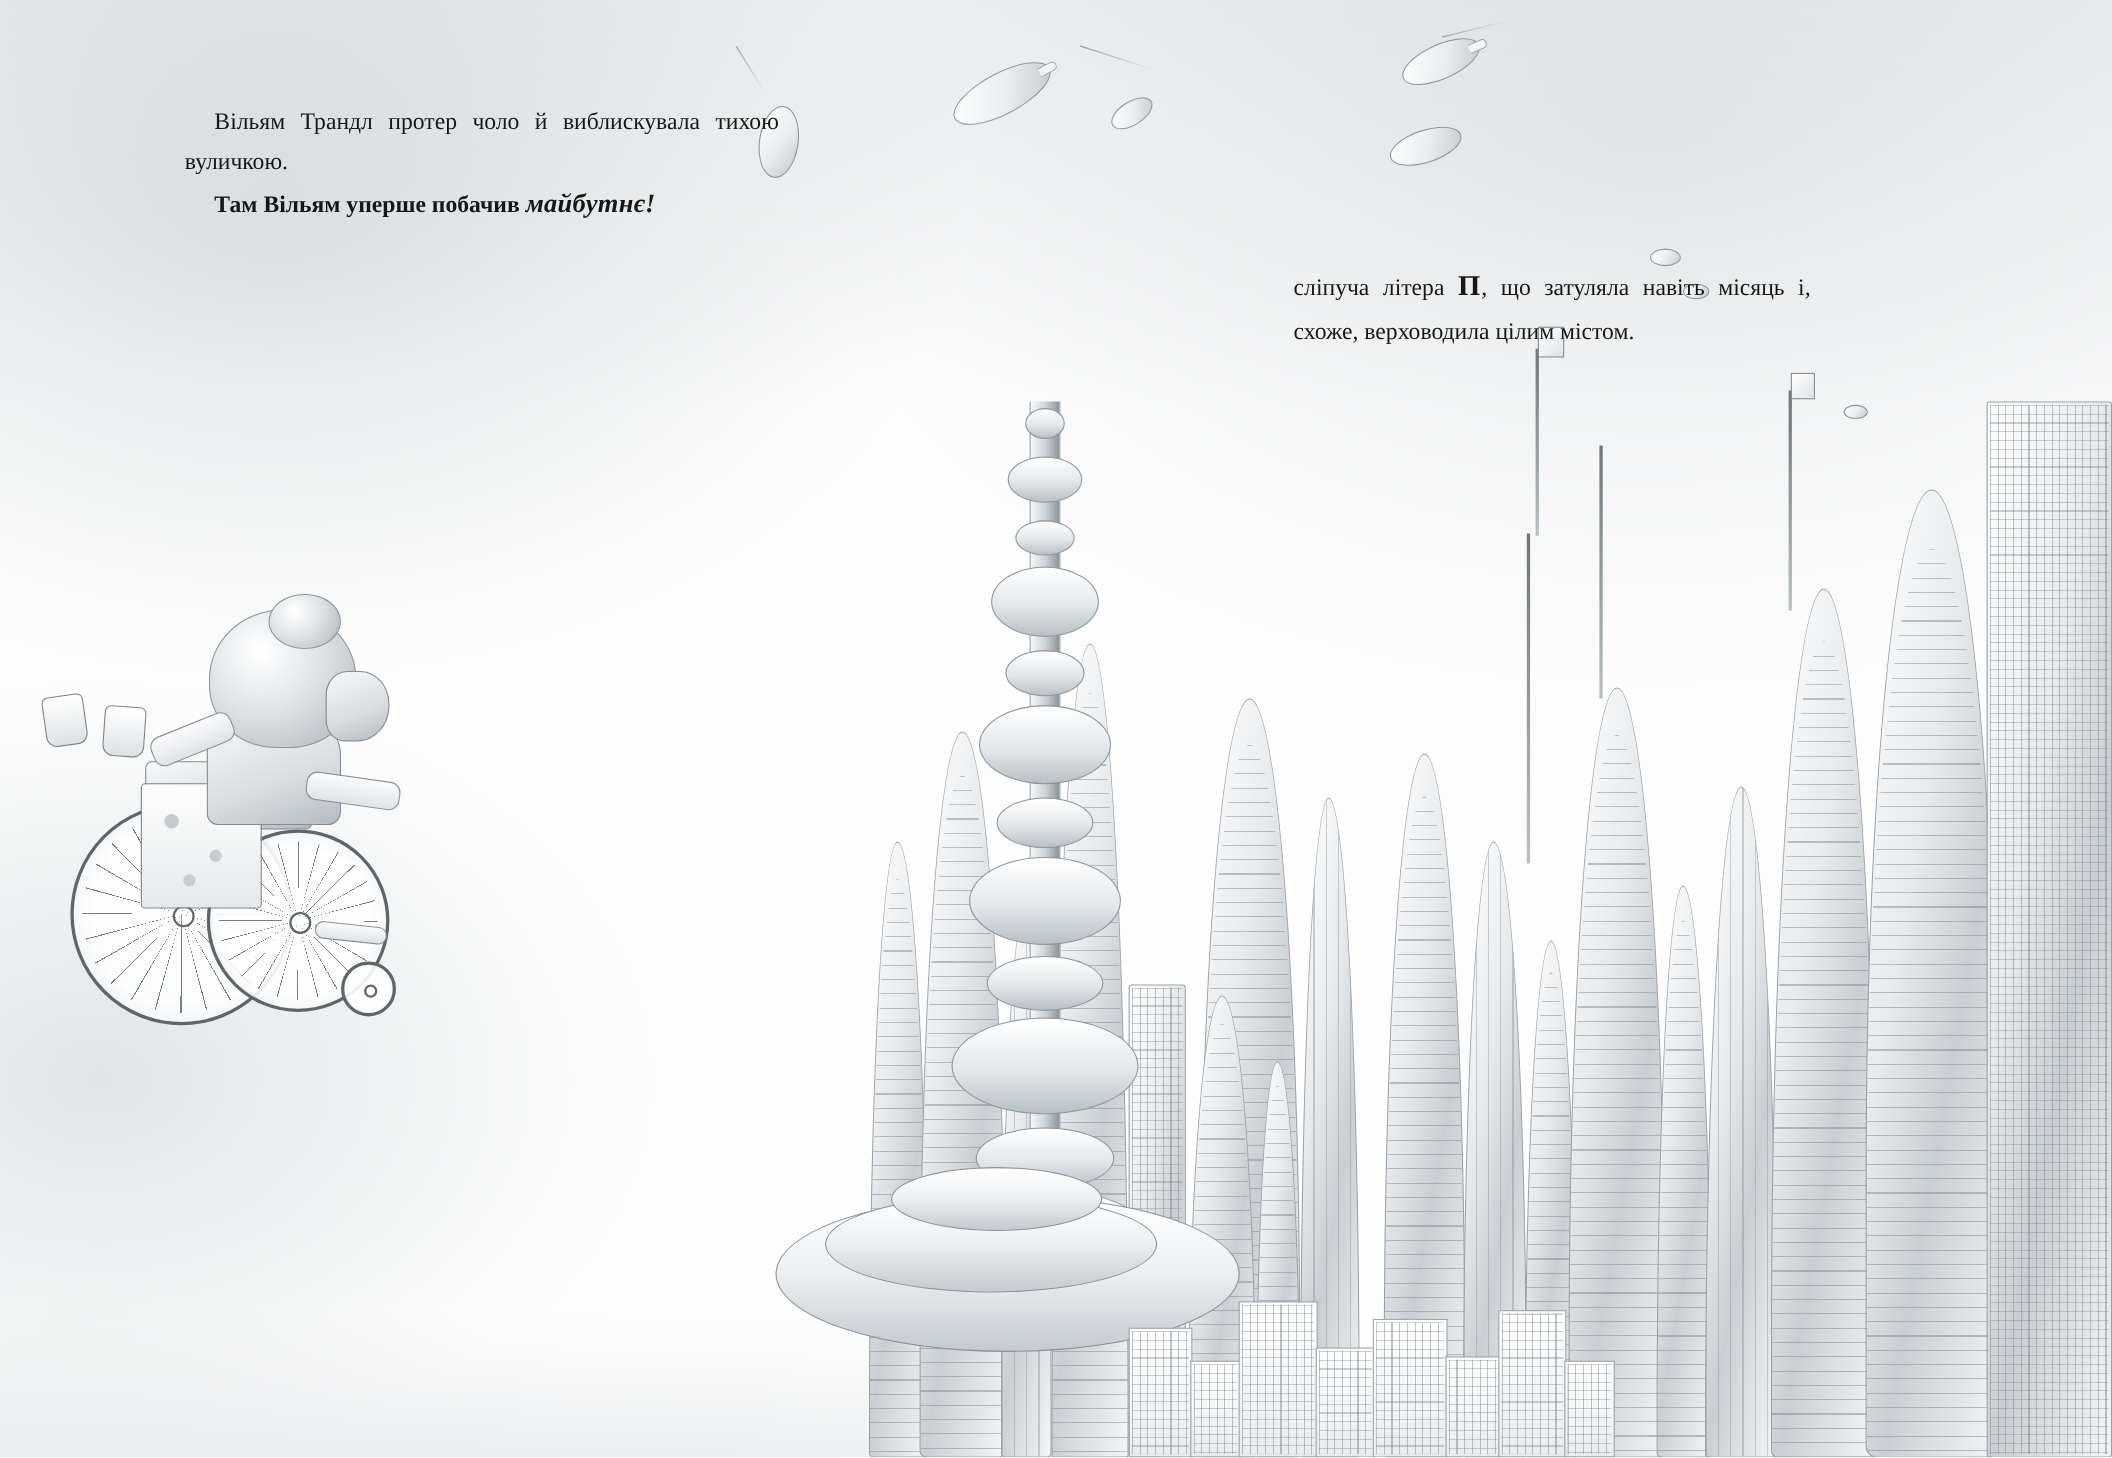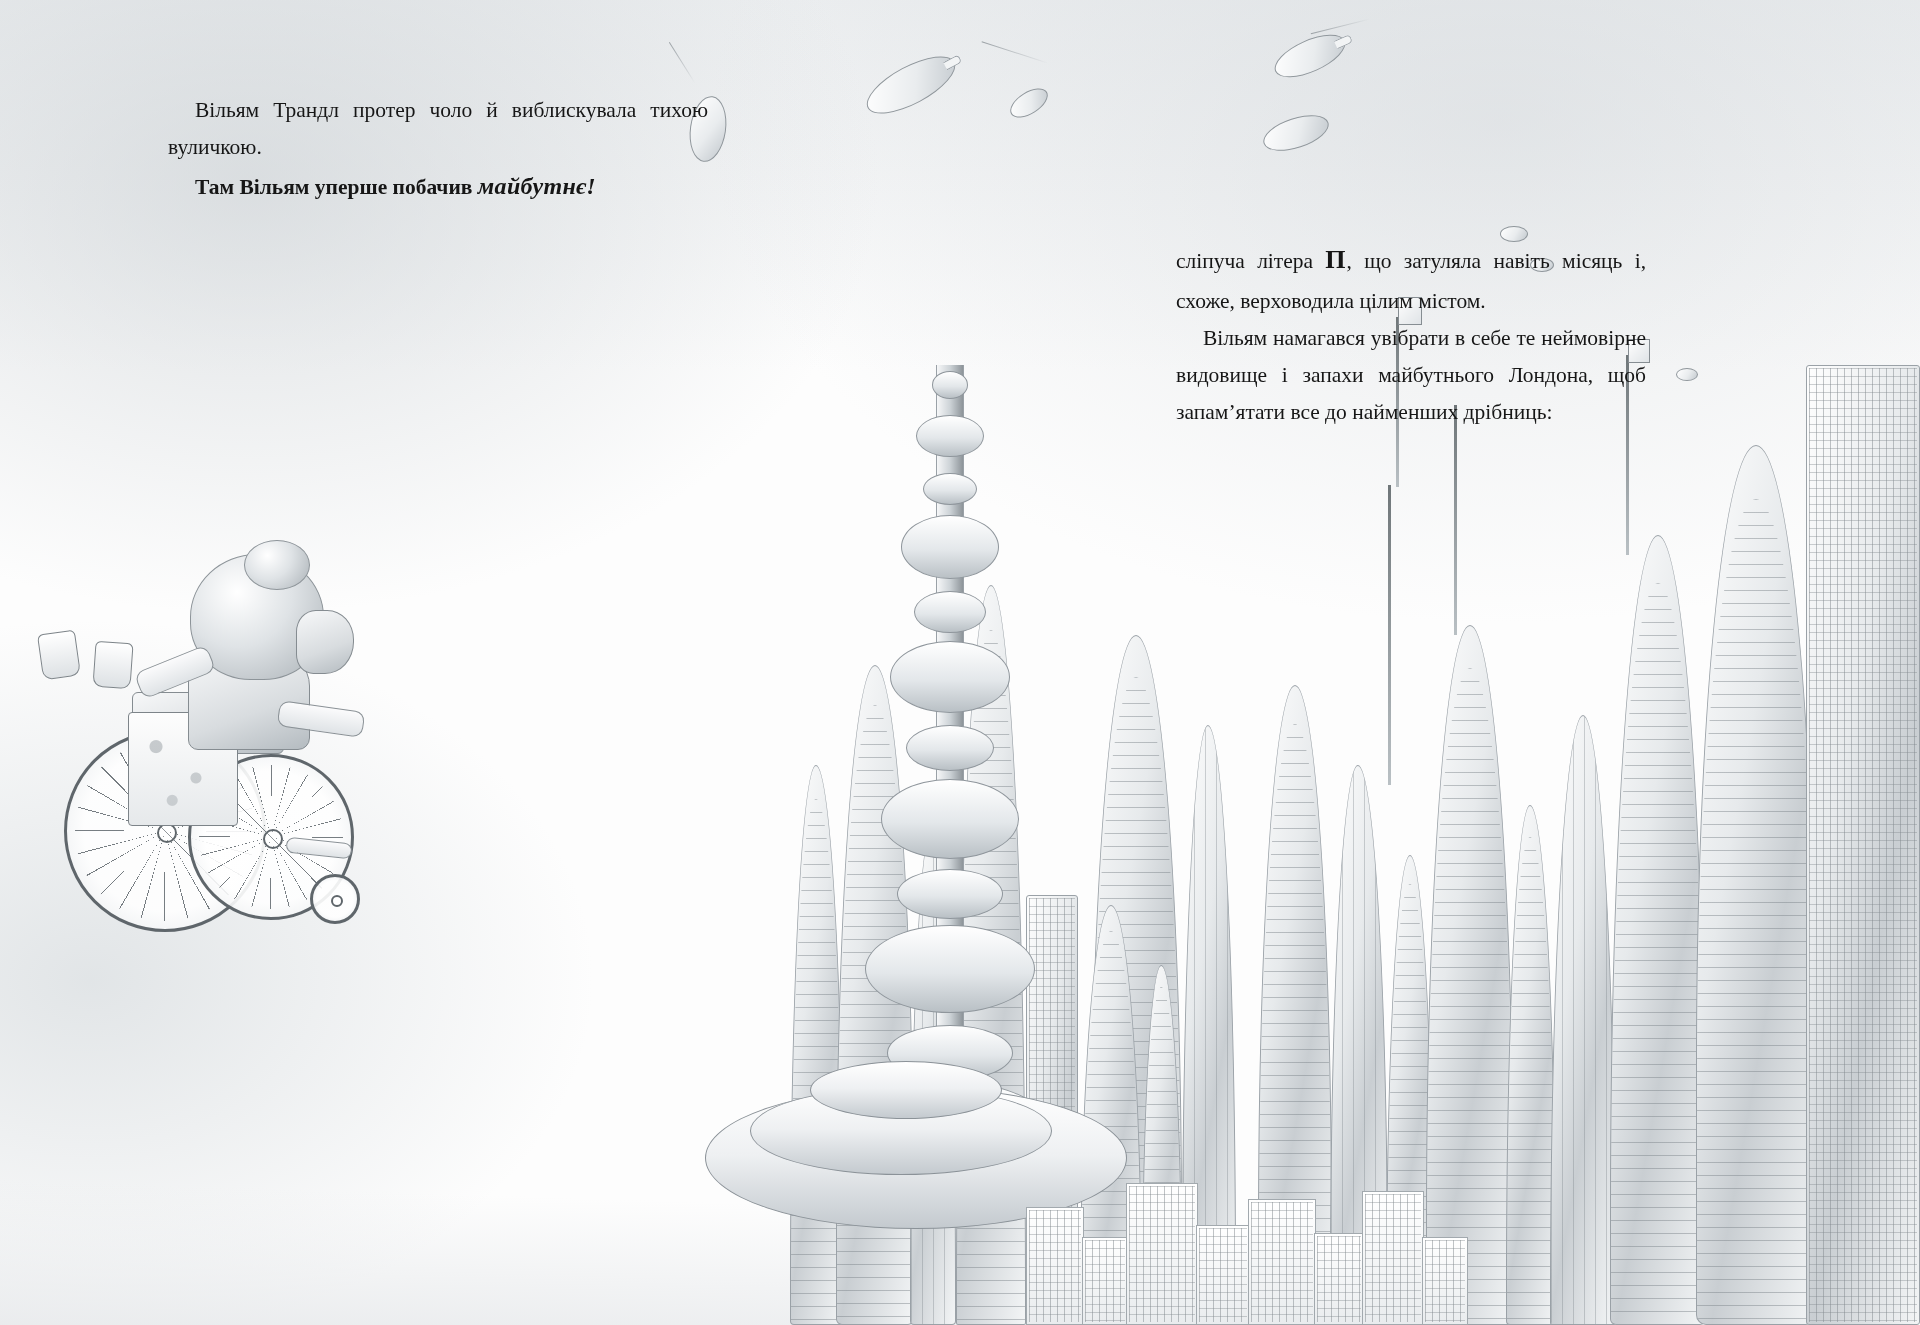--- a/index.html
+++ b/index.html
@@ -353,16 +353,15 @@
   </div>
 
   <div class="col col-left">
     <p class="ind">Вільям Трандл протер чоло й виблискувала тихою вуличкою.</p>
     <p class="ind bold-line">Там Вільям уперше побачив <span class="hand-emph">майбутнє!</span></p>
   </div>
 
 
   <div class="col col-right">
     <p>сліпуча літера <span class="pi-glyph">П</span>, що затуляла навіть місяць і, схоже, верховодила цілим містом.</p>
-    <p class="ind">Вільям намагався увібрати в себе те неймовірне видовище і запахи майбутнього Лондона, щоб запам’ятати все до найменших дрібниць:</p>
   </div>
 
 </div>
 
 </body></html>

